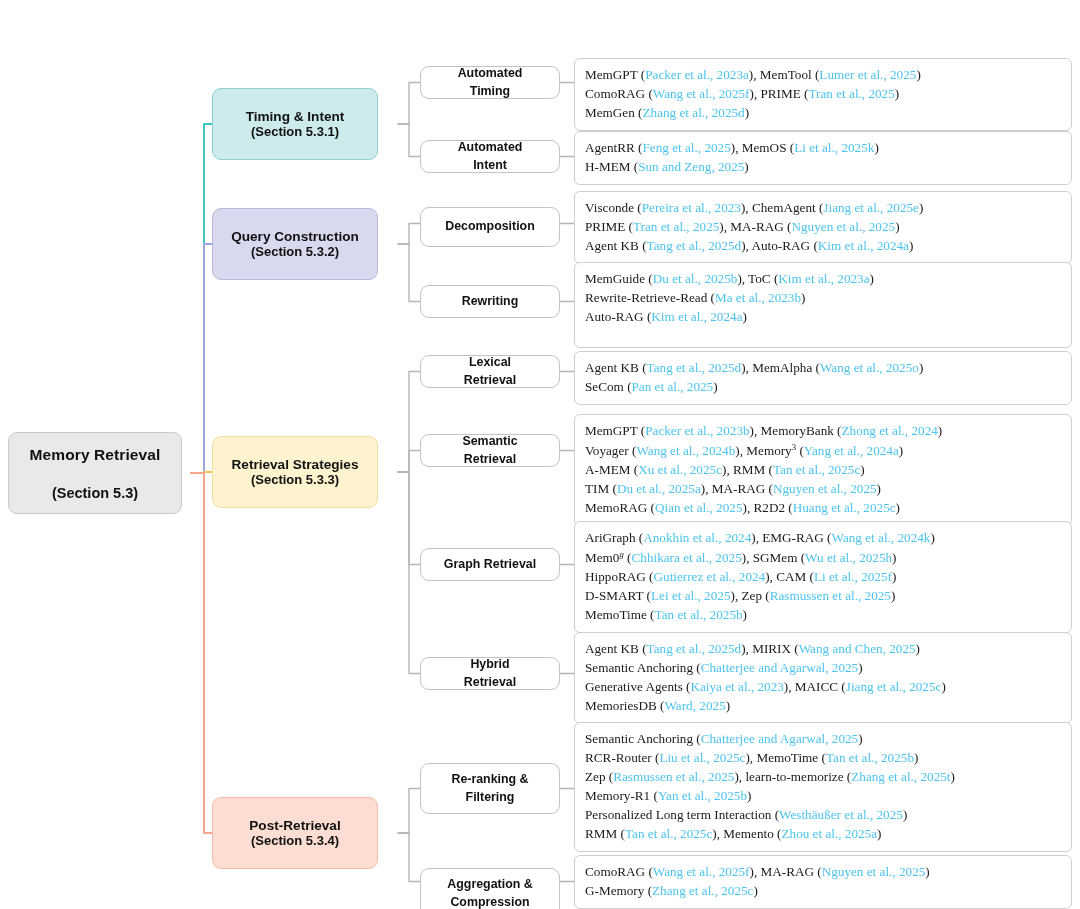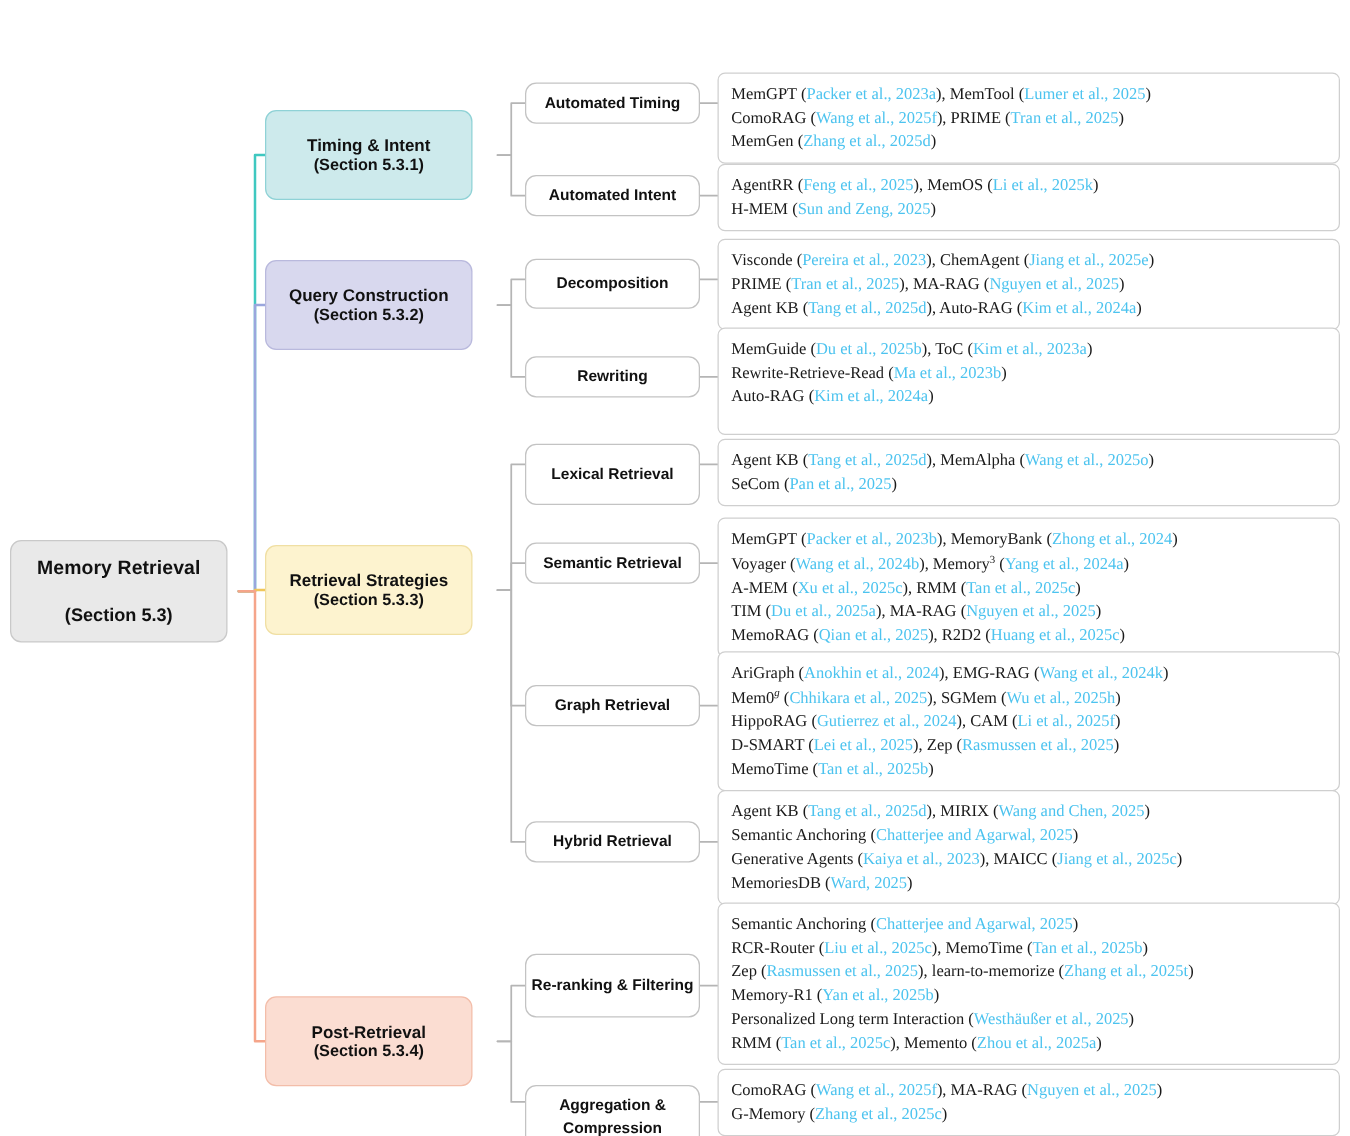--- a/index.html
+++ b/index.html
@@ -37,21 +37,21 @@
   .cat-query    {top:208px;height:72px; background:#d8d8ee;border-color:#b9b9dd;}
   .cat-strategy {top:436px;height:72px; background:#fdf3cf;border-color:#f0dfa3;}
   .cat-post     {top:797px;height:72px; background:#fbddd2;border-color:#f3bda9;}
 
   
   .leaf{
     left:420px;width:140px;
     background:#ffffff;border:1.3px solid #c3c3c3;border-radius:9px;
     display:flex;align-items:center;justify-content:center;text-align:center;
     font-size:12.4px;font-weight:bold;color:#111;line-height:1.45;
-    padding:3px 4px;box-sizing:border-box;
+    padding:3px 22px;box-sizing:border-box;
   }
 
   
   .cites{
     left:574px;width:498px;
     background:#ffffff;border:1.2px solid #cfcfcf;border-radius:6px;
     box-sizing:border-box;padding:7px 9px 7px 10px;
     font-family:"Liberation Serif",serif;
     font-size:13.2px;color:#1a1a1a;line-height:1.435;
   }
@@ -139,21 +139,21 @@
         <div><span>Agent KB (</span><span class="cite">Tang et al., 2025d</span><span>), Auto-RAG (</span><span class="cite">Kim et al., 2024a</span><span>)</span></div>
       </div>
       <div class="node leaf" style="top: 285px; height: 33px;">
         <span>Rewriting</span>
       </div>
       <div class="node cites" style="top: 262px; min-height: 86px;">
         <div><span>MemGuide (</span><span class="cite">Du et al., 2025b</span><span>), ToC (</span><span class="cite">Kim et al., 2023a</span><span>)</span></div>
         <div><span>Rewrite-Retrieve-Read (</span><span class="cite">Ma et al., 2023b</span><span>)</span></div>
         <div><span>Auto-RAG (</span><span class="cite">Kim et al., 2024a</span><span>)</span></div>
       </div>
-      <div class="node leaf" style="top: 355px; height: 49px;">
+      <div class="node leaf" style="top: 355px; height: 33px;">
         <span>Lexical Retrieval</span>
       </div>
       <div class="node cites" style="top: 351px; min-height: 50px;">
         <div><span>Agent KB (</span><span class="cite">Tang et al., 2025d</span><span>), MemAlpha (</span><span class="cite">Wang et al., 2025o</span><span>)</span></div>
         <div><span>SeCom (</span><span class="cite">Pan et al., 2025</span><span>)</span></div>
       </div>
       <div class="node leaf" style="top: 434px; height: 33px;">
         <span>Semantic Retrieval</span>
       </div>
       <div class="node cites" style="top: 414px; min-height: 104px;">

